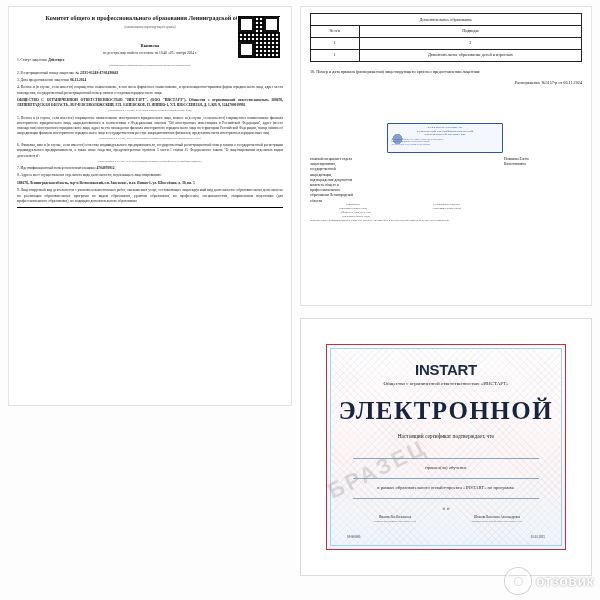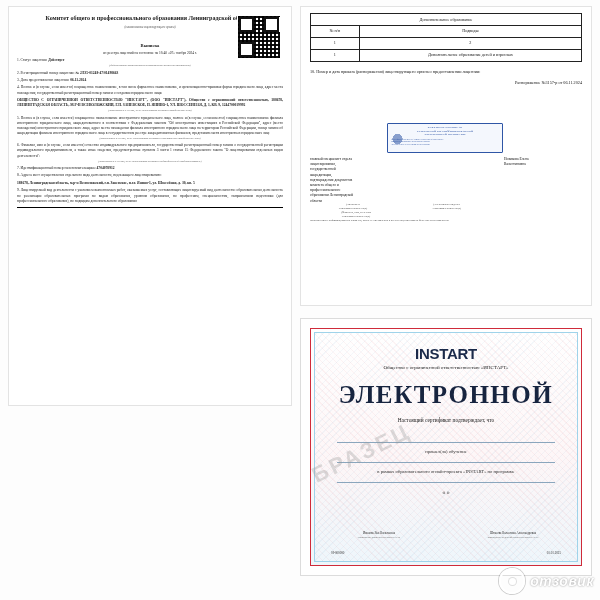--- a/index.html
+++ b/index.html
@@ -78,21 +78,21 @@
   .sig-labels span{display:inline-block;text-align:center;}
   .sl1{width:86px;}
   .sl2{width:100px;}
   .sl3{width:92px;}
   .sig-note{position:absolute;left:9px;right:9px;top:212px;font-size:2.8px;color:#333;line-height:1.4;}
 
   
   .cert-wrap{
     position:absolute;left:300px;top:318px;width:292px;height:258px;
     background:#ffffff;border:1px solid #dcdcdc;box-sizing:border-box;
-    padding:9px;
+    padding:25px;
   }
   .cert{
     position:relative;width:100%;height:100%;
     border:1.2px solid #cf2b3a;
     box-sizing:border-box;
     background:
       linear-gradient(180deg,#ffffff 0%,#fdf6f7 55%,#eef6fb 100%);
     overflow:hidden;
   }
   .cert:before{
@@ -159,21 +159,20 @@
     white-space:nowrap;
     pointer-events:none;
   }
 
   
   .badge{
     position:absolute;right:6px;bottom:6px;
     display:flex;align-items:center;gap:5px;
     background:rgba(255,255,255,.0);
     font-family:"Liberation Sans",sans-serif;
-    font-style:italic;
   }
   .badge .ring{
     width:22px;height:22px;border-radius:50%;
     border:2.4px solid #ffffff;
     box-shadow:0 0 0 1px rgba(0,0,0,.18);
     position:relative;background:transparent;
   }
   .badge .ring:after{
     content:"";position:absolute;left:50%;top:50%;width:7px;height:7px;
     margin:-3.5px 0 0 -3.5px;border-radius:50%;background:#fff;

